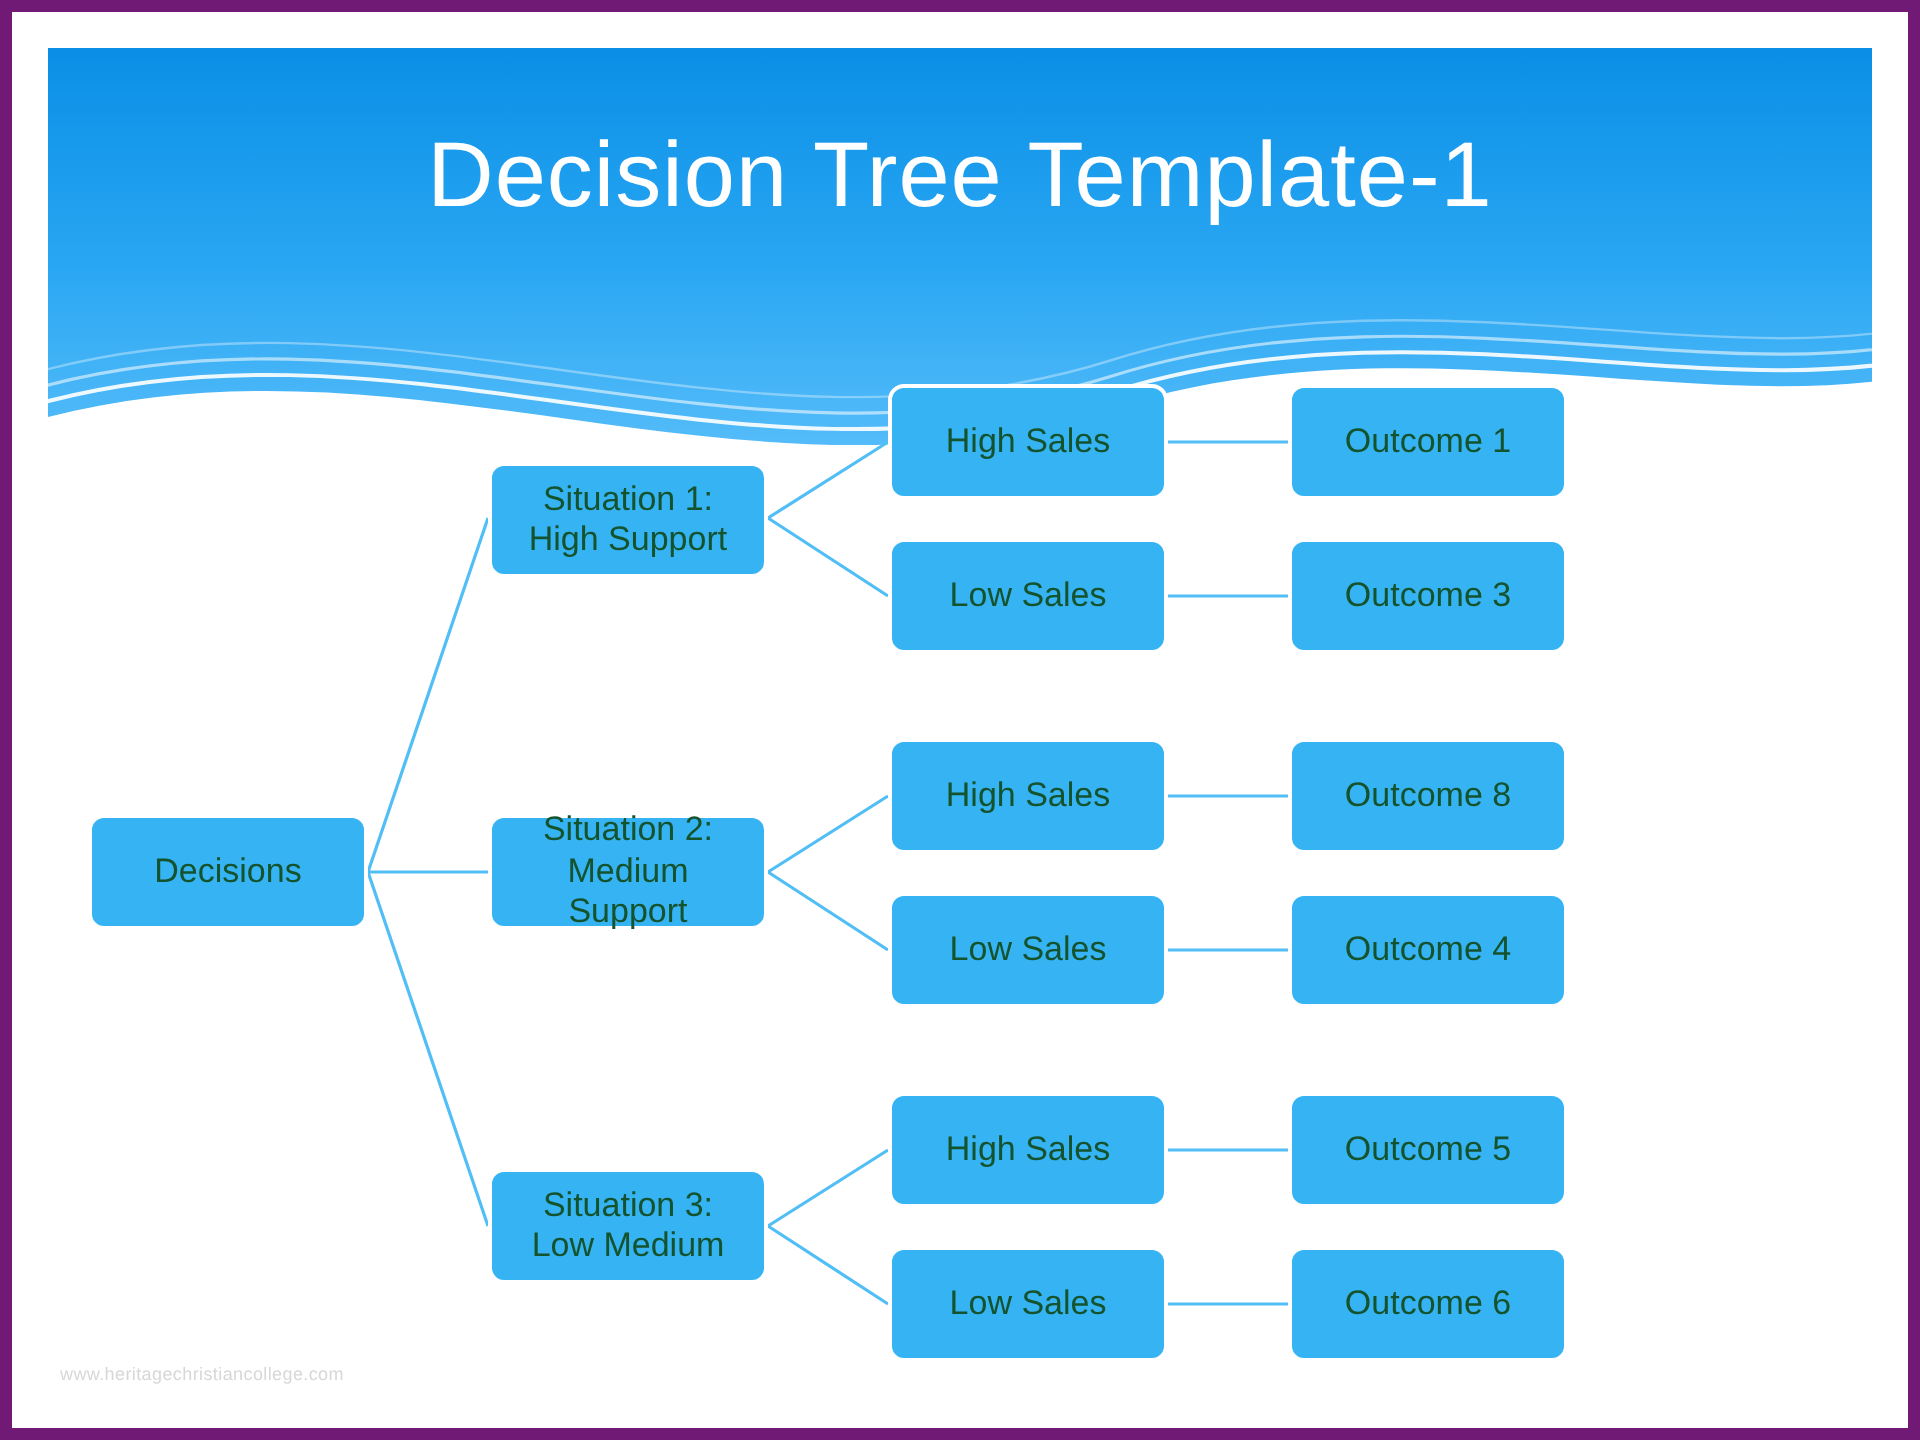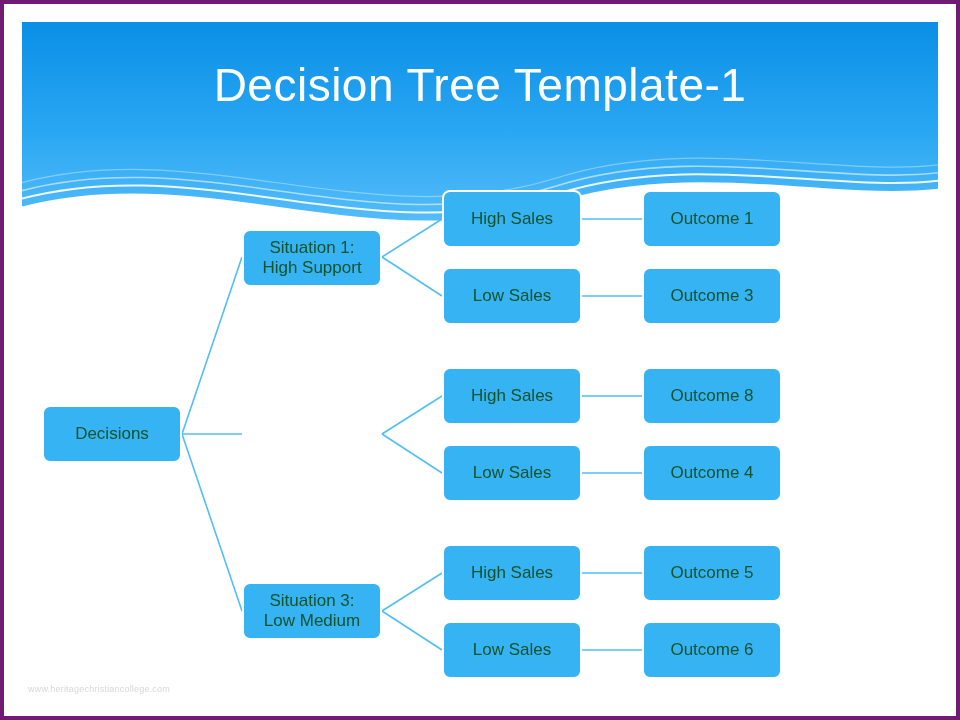--- a/index.html
+++ b/index.html
@@ -1,19 +1,19 @@
 <!DOCTYPE html>
 <html><head>
 <meta charset="utf-8">
 <style>
   * { box-sizing: border-box; margin: 0; padding: 0; }
   html, body { width: 960px; height: 720px; font-family: 'Segoe UI Light','Segoe UI',Arial,sans-serif; }
   .frame {
     width: 960px; height: 720px; position: relative;
-    border: 4px solid #701a75; background: #fff;
+    border: 6px solid #701a75; background: #fff;
   }
   .slide {
     position: absolute; inset: 18px; background: #fff; overflow: hidden;
   }
   
   .header-band {
     position: absolute; left: 0; right: 0; top: 0; height: 230px;
     background: linear-gradient(#0a8fe6 0%, #2aa7f3 48%, #63c3fb 100%);
   }
   .wave-svg { position: absolute; left: 0; right: 0; top: 120px; width: 100%; height: 200px; pointer-events:none;}
@@ -73,20 +73,21 @@
       <line x1="560" y1="274" x2="620" y2="274"></line>
       <line x1="560" y1="374" x2="620" y2="374"></line>
       <line x1="560" y1="451" x2="620" y2="451"></line>
       <line x1="560" y1="551" x2="620" y2="551"></line>
       <line x1="560" y1="628" x2="620" y2="628"></line>
     </svg>
 
     <div class="box" style="left:20px;  top:383px; width:140px; height:58px;">Decisions</div>
 
     <div class="box" style="left:220px; top:207px; width:140px; height:58px;">Situation 1: High Support</div>
+    <div class="box" style="left:220px; top:383px; width:140px; height:58px;">Situation 2: Medium Support</div>
     <div class="box" style="left:220px; top:560px; width:140px; height:58px;">Situation 3: Low Medium</div>
 
     <div class="box" style="left:420px; top:168px; width:140px; height:58px;">High Sales</div>
     <div class="box" style="left:420px; top:245px; width:140px; height:58px;">Low Sales</div>
     <div class="box" style="left:420px; top:345px; width:140px; height:58px;">High Sales</div>
     <div class="box" style="left:420px; top:422px; width:140px; height:58px;">Low Sales</div>
     <div class="box" style="left:420px; top:522px; width:140px; height:58px;">High Sales</div>
     <div class="box" style="left:420px; top:599px; width:140px; height:58px;">Low Sales</div>
 
     <div class="box" style="left:620px; top:168px; width:140px; height:58px;">Outcome 1</div>

